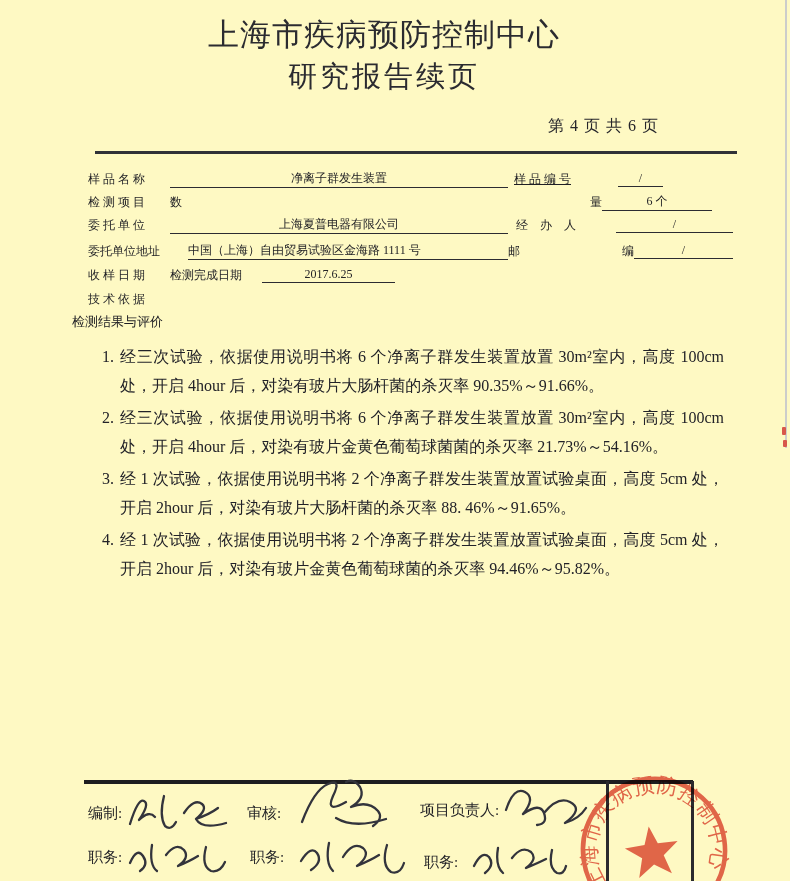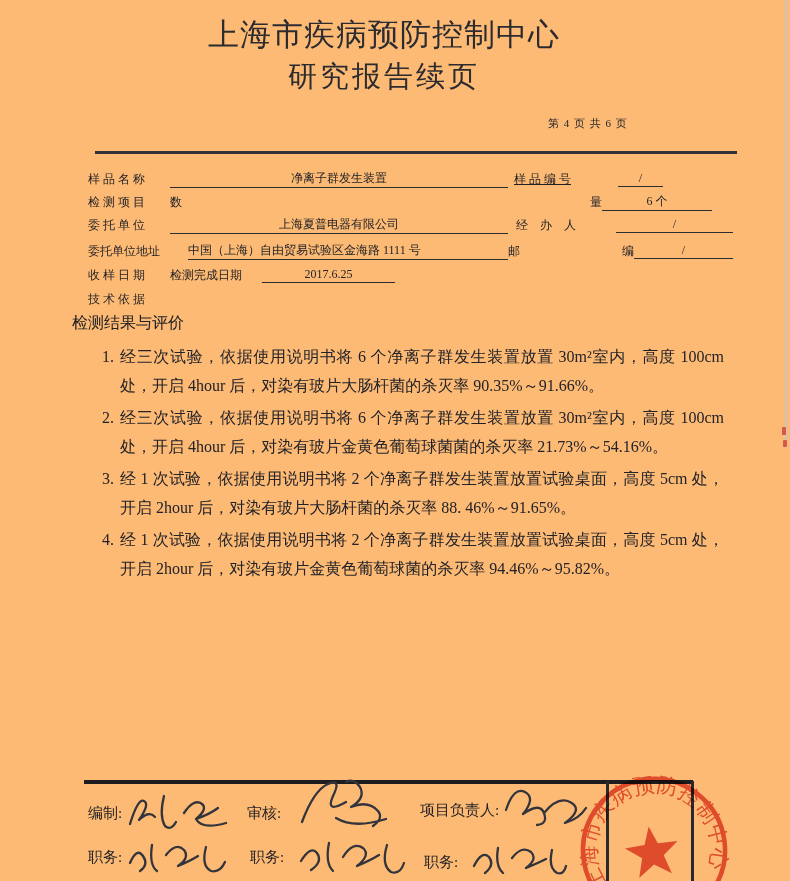--- a/index.html
+++ b/index.html
@@ -1,38 +1,38 @@
 <!DOCTYPE html>
 <html><head>
 <meta charset="utf-8">
 <style>
   html,body{margin:0;padding:0;background:#e8e8e8;}
   .page{
     position:relative; width:790px; height:881px; margin:0 auto;
-    background:#fdba74; overflow:hidden;
+    background:#fef9c3; overflow:hidden;
     font-family:"Liberation Serif","DejaVu Serif",serif;
     color:#232327;
   }
   .abs{position:absolute;}
   .title1{top:14px; left:0; width:790px; text-align:center;
     font-size:31px; letter-spacing:1px; transform:translateX(-11px); color:#2b2b30;}
   .title2{top:57px; left:0; width:790px; text-align:center;
     font-size:29px; letter-spacing:3px; transform:translateX(-11px); color:#2b2b30;}
-  .pageno{top:116px; left:548px; font-size:11px; letter-spacing:1px; color:#26262b;}
+  .pageno{top:116px; left:548px; font-size:16px; letter-spacing:1px; color:#26262b;}
   .toprule{top:151px; left:95px; width:642px; height:3px; background:#303238;}
 
   .frow{left:88px; height:22px; display:flex; align-items:center; font-size:12px; white-space:nowrap;}
   .frow .lab{letter-spacing:0; color:#1f1f24;}
   .u{border-bottom:1.6px solid #2c2c31; box-sizing:border-box;}
   .ctr{text-align:center;}
   .lft{text-align:left;}
   .squeeze{display:inline-block; transform:scaleX(0.80); transform-origin:0 100%; white-space:nowrap;}
   .sp{flex:1 1 auto;}
 
-  .results-heading{top:313px; left:72px; font-size:16px; color:#202025;}
+  .results-heading{top:313px; left:72px; font-size:13px; color:#202025;}
   ol.results{top:342px; left:92px; width:606px; margin:0; padding:0 0 0 26px;
     font-size:16px; line-height:29px; text-align:justify; color:#222228;}
   ol.results li{margin:0 0 3px 0; padding-left:2px;}
 
   .thickline{top:780px; left:84px; width:609px; height:3.5px; background:#1d1d20;}
   .vline{width:2.5px; background:#2a2a2e;}
   .flabel{font-size:15px; color:#1f1f24;}
   .sig svg{display:block;}
   .sig path{fill:none; stroke:#33343c; stroke-width:2.3; stroke-linecap:round; stroke-linejoin:round;}
 

